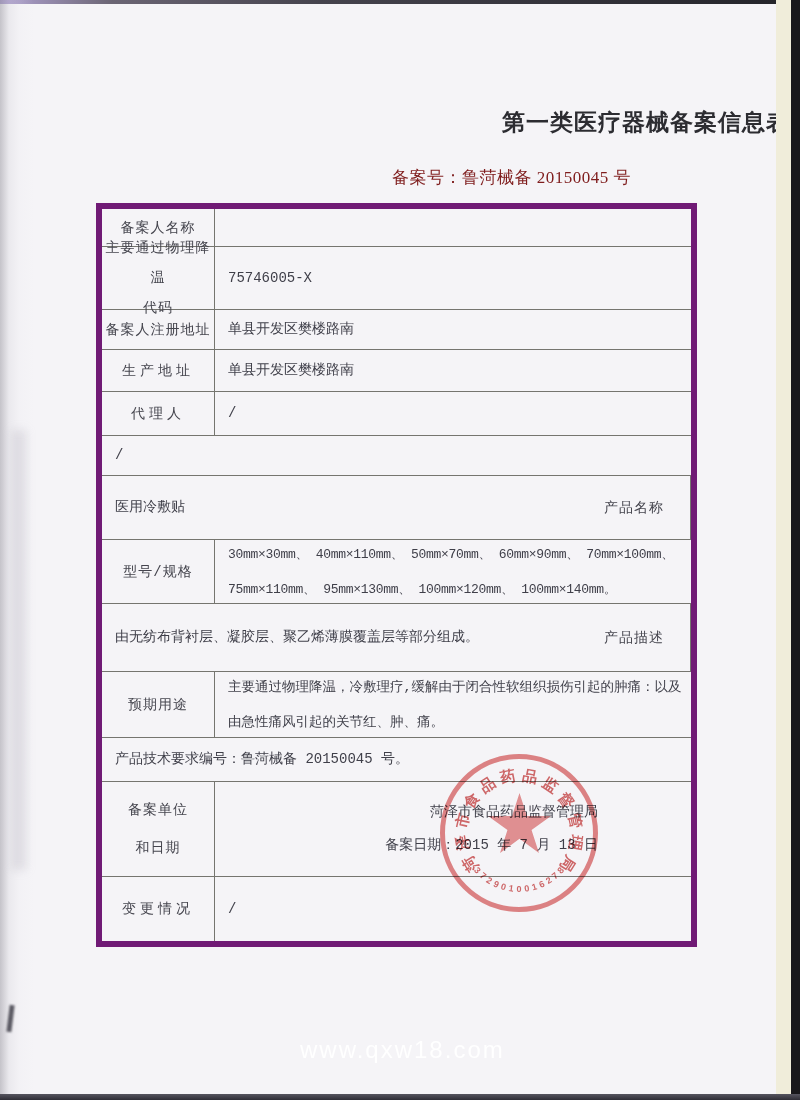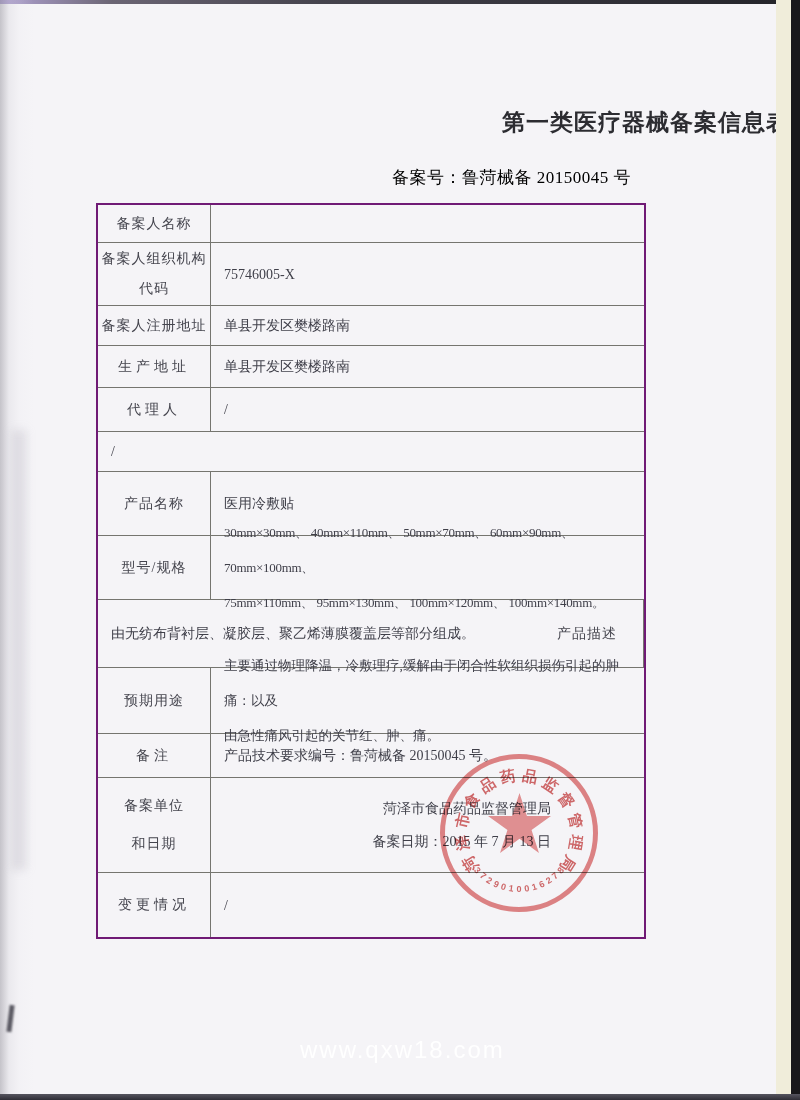--- a/index.html
+++ b/index.html
@@ -20,25 +20,25 @@
     background:linear-gradient(90deg,rgba(138,136,146,.45),rgba(196,194,204,.22) 9px,rgba(226,224,232,.12) 19px,rgba(226,224,232,0) 34px);}
   .left-streak{position:absolute;left:12px;top:430px;width:14px;height:440px;
     background:rgba(148,146,158,.22);filter:blur(5px);}
   .left-dash{position:absolute;left:8px;top:1005px;width:5px;height:27px;background:#5c5b64;
     transform:rotate(7deg);filter:blur(1px);}
 
   
   .title{position:absolute;left:0;top:107px;width:790px;text-align:right;
     font-family:"Liberation Sans","DejaVu Sans",sans-serif;
     font-size:23px;font-weight:700;color:#2c2c31;letter-spacing:1px;}
-  .filing{position:absolute;left:392px;top:166px;font-size:17px;color:#000000;letter-spacing:.5px;}
+  .filing{position:absolute;left:392px;top:166px;font-size:17px;color:#7f1d1d;letter-spacing:.5px;}
 
   
-  .doc-table{position:absolute;left:96px;top:203px;width:550px;
-    border:2px solid #701a75;box-sizing:border-box;}
+  .doc-table{position:absolute;left:96px;top:203px;width:601px;
+    border:6px solid #701a75;box-sizing:border-box;font-family:Liberation Mono, monospace;}
   .row{display:flex;border-bottom:1px solid #75756f;box-sizing:border-box;}
   .row:last-child{border-bottom:none;}
   .cell{box-sizing:border-box;font-size:14px;}
   .label{flex:0 0 113px;border-right:1px solid #75756f;
     display:flex;align-items:center;justify-content:center;text-align:center;
     white-space:pre-line;line-height:30px;letter-spacing:1px;color:#45454e;}
   .value{flex:1;display:flex;align-items:center;padding-left:13px;padding-right:6px;
     white-space:pre-line;line-height:35px;color:#3f3f49;}
   .r1{height:38px;} .r2{height:63px;} .r3{height:40px;} .r4{height:42px;}
   .r5{height:44px;} .r6{height:40px;} .r7{height:64px;} .r8{height:64px;}
@@ -79,59 +79,58 @@
   <div class="left-dash"></div>
 
   <div class="title">第一类医疗器械备案信息表</div>
   <div class="filing">备案号：鲁菏械备 20150045 号</div>
 
   <div class="doc-table">
     <div class="row r1">
       <div class="cell label">备案人名称</div>
     </div>
     <div class="row r2">
-      <div class="cell label">备案人组织机构
+      <div class="cell label">主要通过物理降温
 代码</div>
       <div class="cell value">75746005-X</div>
     </div>
     <div class="row r3">
       <div class="cell label">备案人注册地址</div>
       <div class="cell value">单县开发区樊楼路南</div>
     </div>
     <div class="row r4">
       <div class="cell label">生产地址</div>
       <div class="cell value">单县开发区樊楼路南</div>
     </div>
     <div class="row r5">
       <div class="cell label">代理人</div>
       <div class="cell value">/</div>
     </div>
     <div class="row r6">
       <div class="cell value">/</div>
     </div>
     <div class="row r7">
+      <div class="cell value">医用冷敷贴</div>
       <div class="cell label">产品名称</div>
-      <div class="cell value">医用冷敷贴</div>
     </div>
     <div class="row r8">
       <div class="cell label">型号/规格</div>
       <div class="cell value">30mm×30mm、 40mm×110mm、 50mm×70mm、 60mm×90mm、 70mm×100mm、
 75mm×110mm、 95mm×130mm、 100mm×120mm、 100mm×140mm。</div>
     </div>
     <div class="row r9">
       <div class="cell value">由无纺布背衬层、凝胶层、聚乙烯薄膜覆盖层等部分组成。</div>
       <div class="cell label">产品描述</div>
     </div>
     <div class="row r10">
       <div class="cell label">预期用途</div>
       <div class="cell value">主要通过物理降温，冷敷理疗,缓解由于闭合性软组织损伤引起的肿痛：以及
 由急性痛风引起的关节红、肿、痛。</div>
     </div>
     <div class="row r11">
-      <div class="cell label">备注</div>
       <div class="cell value">产品技术要求编号：鲁菏械备 20150045 号。</div>
     </div>
     <div class="row r12">
       <div class="cell label">备案单位
 和日期</div>
       <div class="cell value">菏泽市食品药品监督管理局
 备案日期：2015 年 7 月 13 日</div>
     </div>
     <div class="row r13">
       <div class="cell label">变更情况</div>

